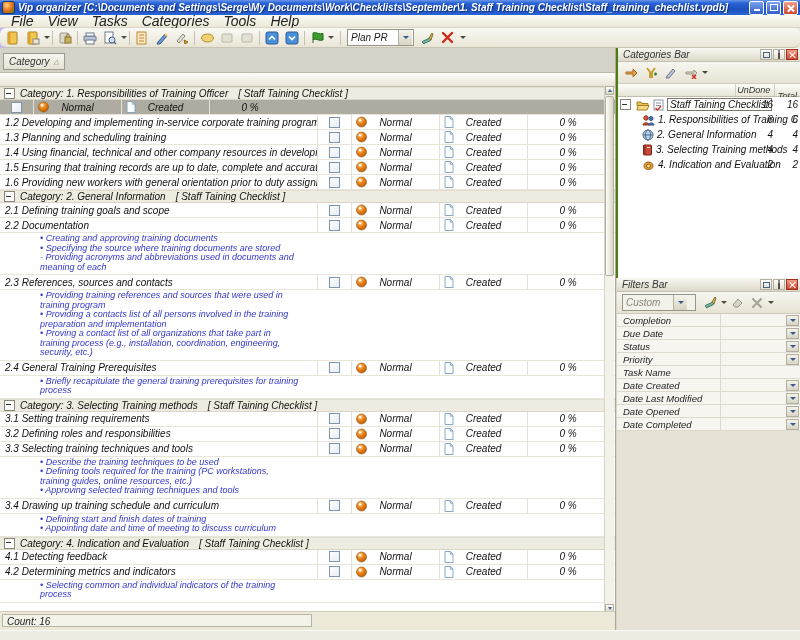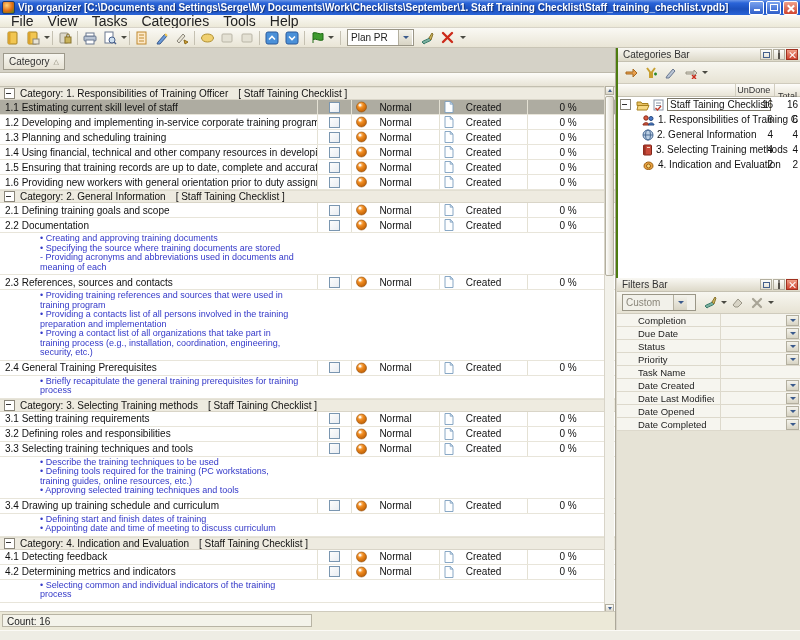--- a/index.html
+++ b/index.html
@@ -1,17 +1,17 @@
 <!DOCTYPE html>
 <html><head>
 <meta charset="utf-8">
 <style>
   html,body{margin:0;padding:0;}
   body{width:800px;height:640px;overflow:hidden;font-family:"Liberation Sans",sans-serif;font-size:11px;background:#ece9d8;-webkit-font-smoothing:none;}
-  .window{position:relative;width:636px;height:640px;background:#c4b5fd;}
+  .window{position:relative;width:636px;height:640px;background:#c4b5fd;font-style:italic;}
 
   
   .titlebar{position:absolute;left:0;top:0;width:800px;height:15px;background:linear-gradient(180deg,#6a96e8 0%,#2a64d8 20%,#1c50bd 60%,#2a64d8 100%);display:flex;align-items:center;color:#fff;}
   .app-icon{width:11px;height:11px;margin:0 3px 0 2px;border-radius:2px;background:radial-gradient(circle at 35% 30%,#ffd27a,#e06a10 55%,#3f8a1f);border:1px solid #1a3a7a;flex:0 0 auto;}
   .title-text{font-size:10px;font-weight:bold;white-space:nowrap;overflow:hidden;flex:1 1 auto;text-shadow:1px 1px 1px #10307a;}
   .title-btns{display:flex;gap:2px;margin-right:2px;flex:0 0 auto;}
   .tbtn{width:13px;height:12px;border:1px solid #fff;border-radius:2px;display:flex;align-items:center;justify-content:center;}
   .tbtn.min,.tbtn.restore{background:linear-gradient(180deg,#7aa2ee,#2f5ec9);}
   .tbtn.close{background:linear-gradient(180deg,#f0a089,#cf4430);}
   .glyph-min{width:6px;height:2px;background:#fff;margin-top:5px;}
@@ -19,21 +19,21 @@
   .glyph-x{position:relative;width:7px;height:7px;}
   .glyph-x::before,.glyph-x::after{content:"";position:absolute;left:3px;top:0;width:1.6px;height:9px;background:#fff;}
   .glyph-x::before{transform:rotate(45deg);}
   .glyph-x::after{transform:rotate(-45deg);}
 
   
   .menubar{position:absolute;left:0;top:15px;width:800px;height:13px;background:linear-gradient(180deg,#fbfaf6,#ece9d8);border-bottom:1px solid #d8d4c8;display:flex;align-items:center;padding-left:4px;box-sizing:border-box;}
   .menu-item{padding:0 7px;font-size:14px;color:#222;height:13px;line-height:13px;}
 
   
-  .toolbar{position:absolute;left:0;top:28px;width:800px;height:20px;background:linear-gradient(180deg,#faf9f4,#e9e5d6);border-bottom:1px solid #c9c5b6;display:flex;align-items:center;padding-left:3px;box-sizing:border-box;}
+  .toolbar{position:absolute;left:0;top:28px;width:800px;height:20px;background:linear-gradient(180deg,#faf9f4,#e9e5d6);border-bottom:1px solid #c9c5b6;display:flex;align-items:center;padding-left:3px;box-sizing:border-box;border-radius:6px;}
   .tb-btn{width:18px;height:17px;display:flex;align-items:center;justify-content:center;border:1px solid transparent;flex:0 0 auto;}
   .tb-sep{width:1px;height:14px;background:#c5c1b2;margin:0 2px;flex:0 0 auto;}
   .caret{width:0;height:0;border-left:3px solid transparent;border-right:3px solid transparent;border-top:3px solid #4a4a42;margin-left:1px;flex:0 0 auto;}
   .ico{display:block;}
   .combo{height:15px;background:#fff;border:1px solid #9a9687;display:flex;align-items:center;margin-left:4px;}
   .combo .combo-text{padding:0 3px;font-size:10px;color:#222;width:44px;white-space:nowrap;overflow:hidden;}
   .combo .combo-btn{width:13px;height:100%;background:linear-gradient(180deg,#f4f3ec,#d8d4c4);border-left:1px solid #b3af9f;display:flex;align-items:center;justify-content:center;}
   .combo .combo-btn .caret{border-top-color:#3a5a8c;margin-left:0;}
 
   
@@ -111,21 +111,21 @@
   .tree-row .t-label{white-space:nowrap;overflow:hidden;flex:0 1 auto;}
   .tree-row.root .t-label{background:#fff;border:1px solid #7a7668;padding:0 2px;}
   .tree-row .t-num{position:absolute;top:0;height:15px;line-height:15px;text-align:right;font-size:10px;}
   .t-undone{left:119px;width:36px;}
   .t-total{left:155px;width:25px;}
   .tree-ico{flex:0 0 auto;margin-right:3px;}
 
   .filters-panel{height:352px;display:flex;flex-direction:column;border-left:1px solid #d8d4c8;}
   .filter-rows{background:#f6f5ef;}
   .filter-row{height:13px;display:flex;align-items:center;border-bottom:1px solid #ddd9cc;font-size:9.5px;color:#222;position:relative;box-sizing:border-box;}
-  .filter-row .f-label{padding-left:21px;width:97px;white-space:nowrap;overflow:hidden;box-sizing:border-box;}
+  .filter-row .f-label{padding-left:6px;width:97px;white-space:nowrap;overflow:hidden;box-sizing:border-box;}
   .filter-row .f-sep{position:absolute;left:103px;top:0;width:1px;height:12px;background:#ddd9cc;}
   .filter-dd{position:absolute;right:1px;top:0.5px;width:13px;height:11px;background:linear-gradient(180deg,#f4f3ec,#d8d4c4);border:1px solid #b3af9f;display:flex;align-items:center;justify-content:center;box-sizing:border-box;}
   .filter-dd .caret{border-top-color:#3a5a8c;margin-left:0;}
   .filters-filler{flex:1;background:#e6e3d6;}
   .combo.disabled{background:#f2f1ea;}
   .combo.disabled .combo-text{color:#8a867a;}
 
   
   .bottom-strip{position:absolute;left:0;top:630px;width:800px;height:10px;background:#eeede4;border-top:1px solid #fbfaf6;box-sizing:border-box;}
 </style>
@@ -309,21 +309,20 @@
             <span>Complete</span>
           </div>
       </div>
       <div class="tbody">
           <div class="cat-row">
             <span class="expbox"></span>
             <span class="cat-label">Category: 1. Responsibilities of Training Officer</span>
             <span class="cat-suffix">[ Staff Taining Checklist ]</span>
           </div>
           <div class="task-row selected">
-            <div class="cell name">1.1 Estimating current skill level of staff</div>
             <div class="cell done">
               <span class="checkbox"></span>
             </div>
             <div class="cell priority">
               <span class="left-ico">
                 <svg class="ico" width="11" height="12" viewBox="0 0 11 12">
                   <defs>
                     <radialGradient id="pg" cx="38%" cy="30%" r="75%">
                       <stop offset="0%" stop-color="#ffe2b8"></stop>
                       <stop offset="40%" stop-color="#f08a1e"></stop>

